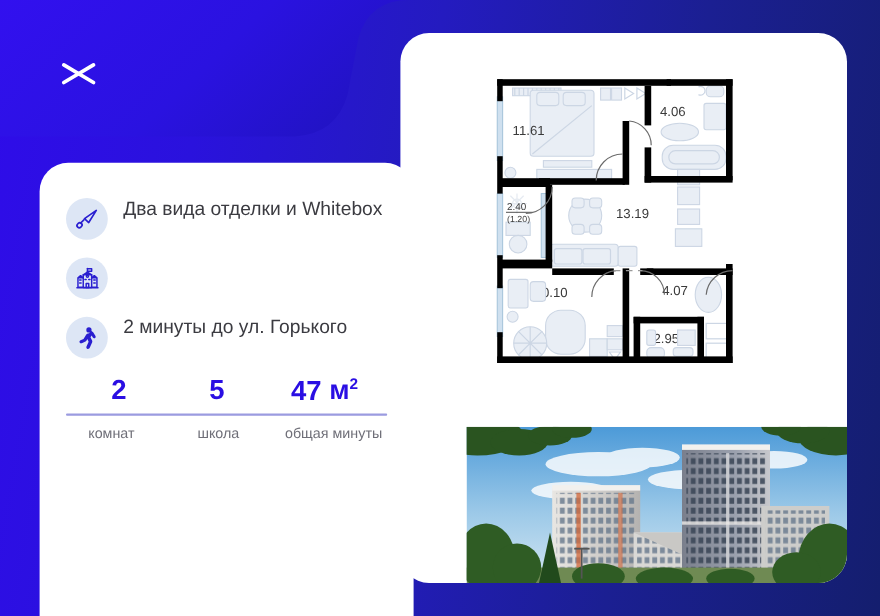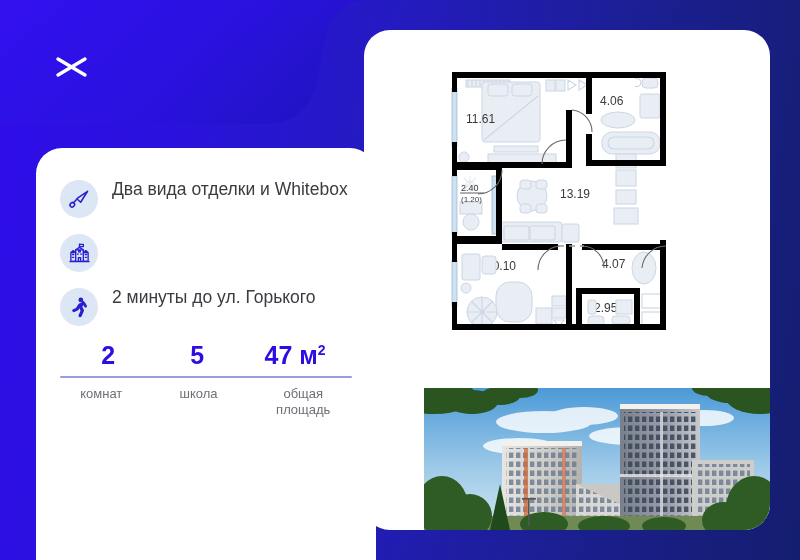--- a/index.html
+++ b/index.html
@@ -424,21 +424,21 @@
       </div>
       <div class="stat-rule"></div>
       <div class="stat-labels">
         <div class="col col-rooms">
           <div class="stat-label">комнат</div>
         </div>
         <div class="col col-floor">
           <div class="stat-label">школа</div>
         </div>
         <div class="col col-area">
-          <div class="stat-label">общая площадь</div>
+          <div class="stat-label">общая минуты</div>
         </div>
       </div>
     </div>
 
   </div>
 
   <div class="logo-tab">
     <svg class="tab-shape" width="372" height="152" viewBox="0 0 372 152">
       <defs>
         <linearGradient id="tabg" x1="0" y1="0" x2="1" y2="0.35">

